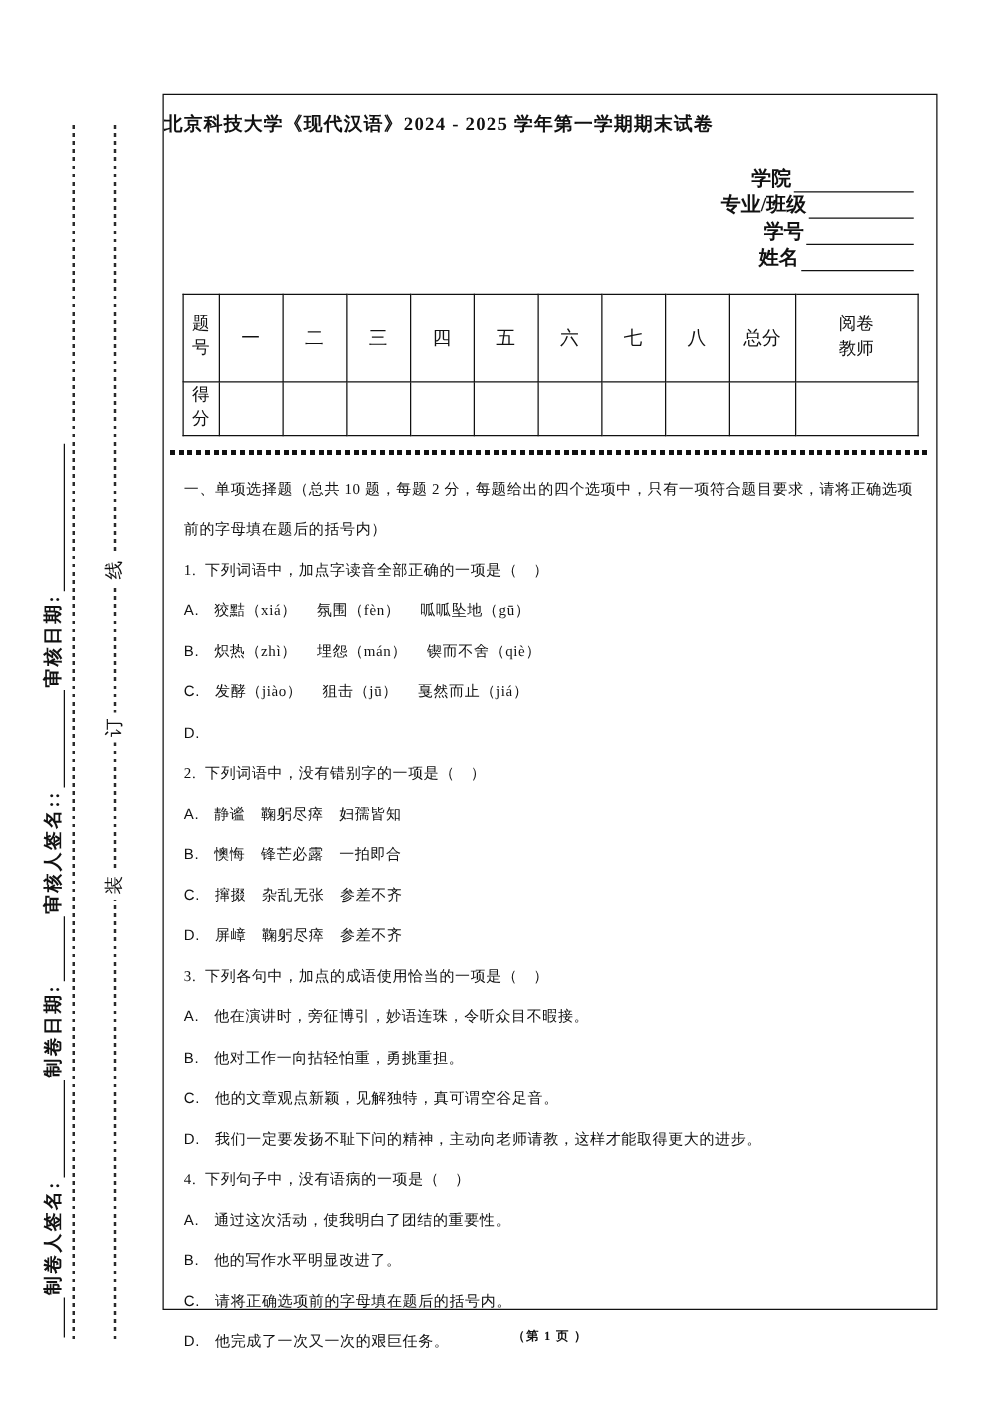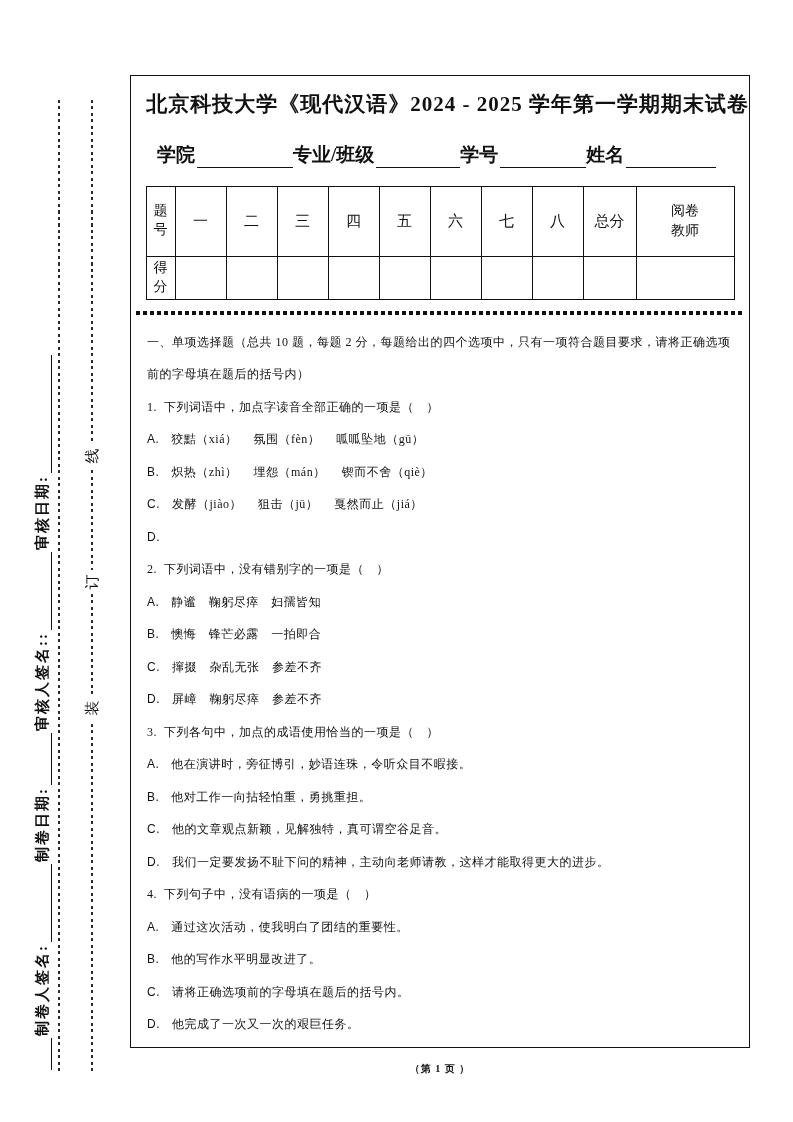--- a/index.html
+++ b/index.html
@@ -28,25 +28,25 @@
     position:absolute;left:80px;width:24px;text-align:center;z-index:2;
     transform:rotate(-90deg);background:#fff;font-size:15px;line-height:24px;
   }
   .bc1{top:444px}.bc2{top:570px}.bc3{top:696px}
   
   .main-box{
     position:absolute;left:130px;top:75px;width:620px;height:973px;
     border:1.5px solid #111;box-sizing:border-box;
   }
   .paper-title{
-    margin-top:14px;text-align:right;font-weight:bold;font-size:21px;letter-spacing:1px;
+    margin-top:14px;text-align:left;font-weight:bold;font-size:15px;letter-spacing:1px;
   }
   .fields{
     display:flex;align-items:flex-end;margin:24px 18px 0 26px;
-    font-weight:bold;font-size:19px;
+    font-weight:bold;font-size:16px;flex-direction:column;
   }
   .field{display:flex;align-items:flex-end;}
   .blank{display:inline-block;height:2px;border-bottom:1.4px solid #111;margin-left:2px;}
   .fw1{width:96px}.fw2{width:84px}.fw3{width:86px}.fw4{width:90px}
   table.score{
     border-collapse:collapse;table-layout:fixed;width:580px;margin:18px auto 0 auto;
     font-size:15px;
   }
   table.score td{
     border:1px solid #111;text-align:center;vertical-align:middle;padding:0;

